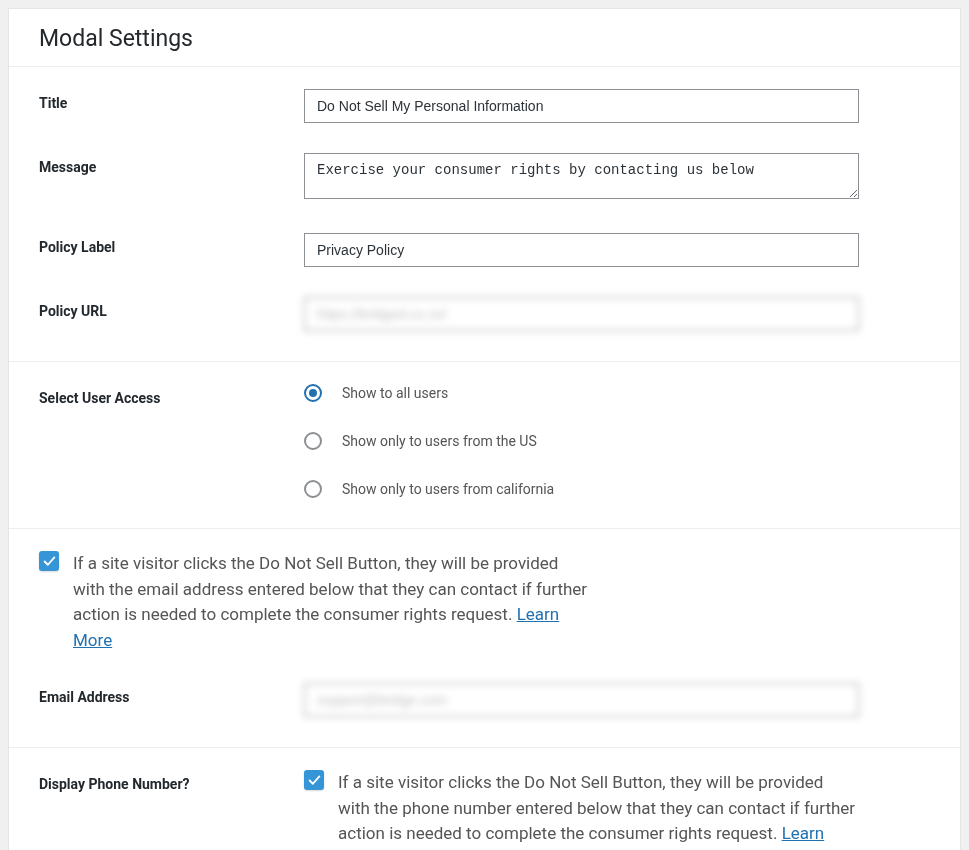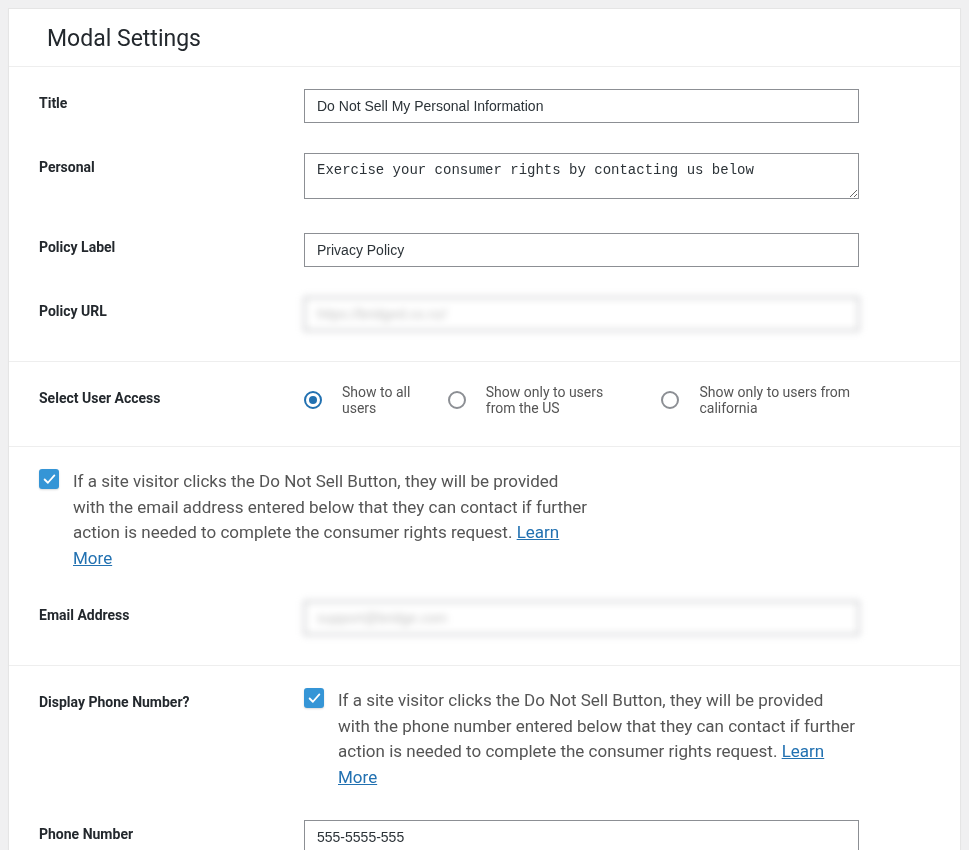--- a/index.html
+++ b/index.html
@@ -9,21 +9,21 @@
       padding: 8px;
       color: #333;
       width: 969px;
     }
     .panel {
       background: #fff;
       border: 1px solid #e5e5e5;
       box-shadow: 0 1px 1px rgba(0,0,0,0.04);
     }
     .panel-header {
-      padding: 16px 30px 14px 38px;
+      padding: 16px 30px 14px 30px;
     }
     .panel-header h1 {
       font-size: 23px;
       font-weight: 400;
       color: #23282d;
     }
     .section {
       border-top: 1px solid #eee;
       padding: 22px 30px 24px 30px;
     }
@@ -58,21 +58,21 @@
       color: rgba(100,100,100,0.4);
       filter: blur(3.5px);
     }
     textarea.text-input {
       resize: vertical;
       height: 46px;
       font-family: Liberation Mono, monospace;
     }
     .radio-group {
       display: flex;
-      flex-direction: row;
+      flex-direction: column;
       gap: 30px;
     }
     .radio-item {
       display: flex;
       align-items: center;
       gap: 20px;
       cursor: pointer;
     }
     .radio-circle {
       width: 18px;
@@ -140,21 +140,21 @@
   <div class="section">
 
     <div class="field">
       <div class="field-label">Title</div>
       <div class="field-control">
         <input type="text" class="text-input" value="Do Not Sell My Personal Information" style="">
       </div>
     </div>
 
     <div class="field">
-      <div class="field-label">Personal</div>
+      <div class="field-label">Message</div>
       <div class="field-control">
         <textarea class="text-input" style="">Exercise your consumer rights by contacting us below</textarea>
       </div>
     </div>
 
     <div class="field">
       <div class="field-label">Policy Label</div>
       <div class="field-control">
         <input type="text" class="text-input" value="Privacy Policy" style="">
       </div>

